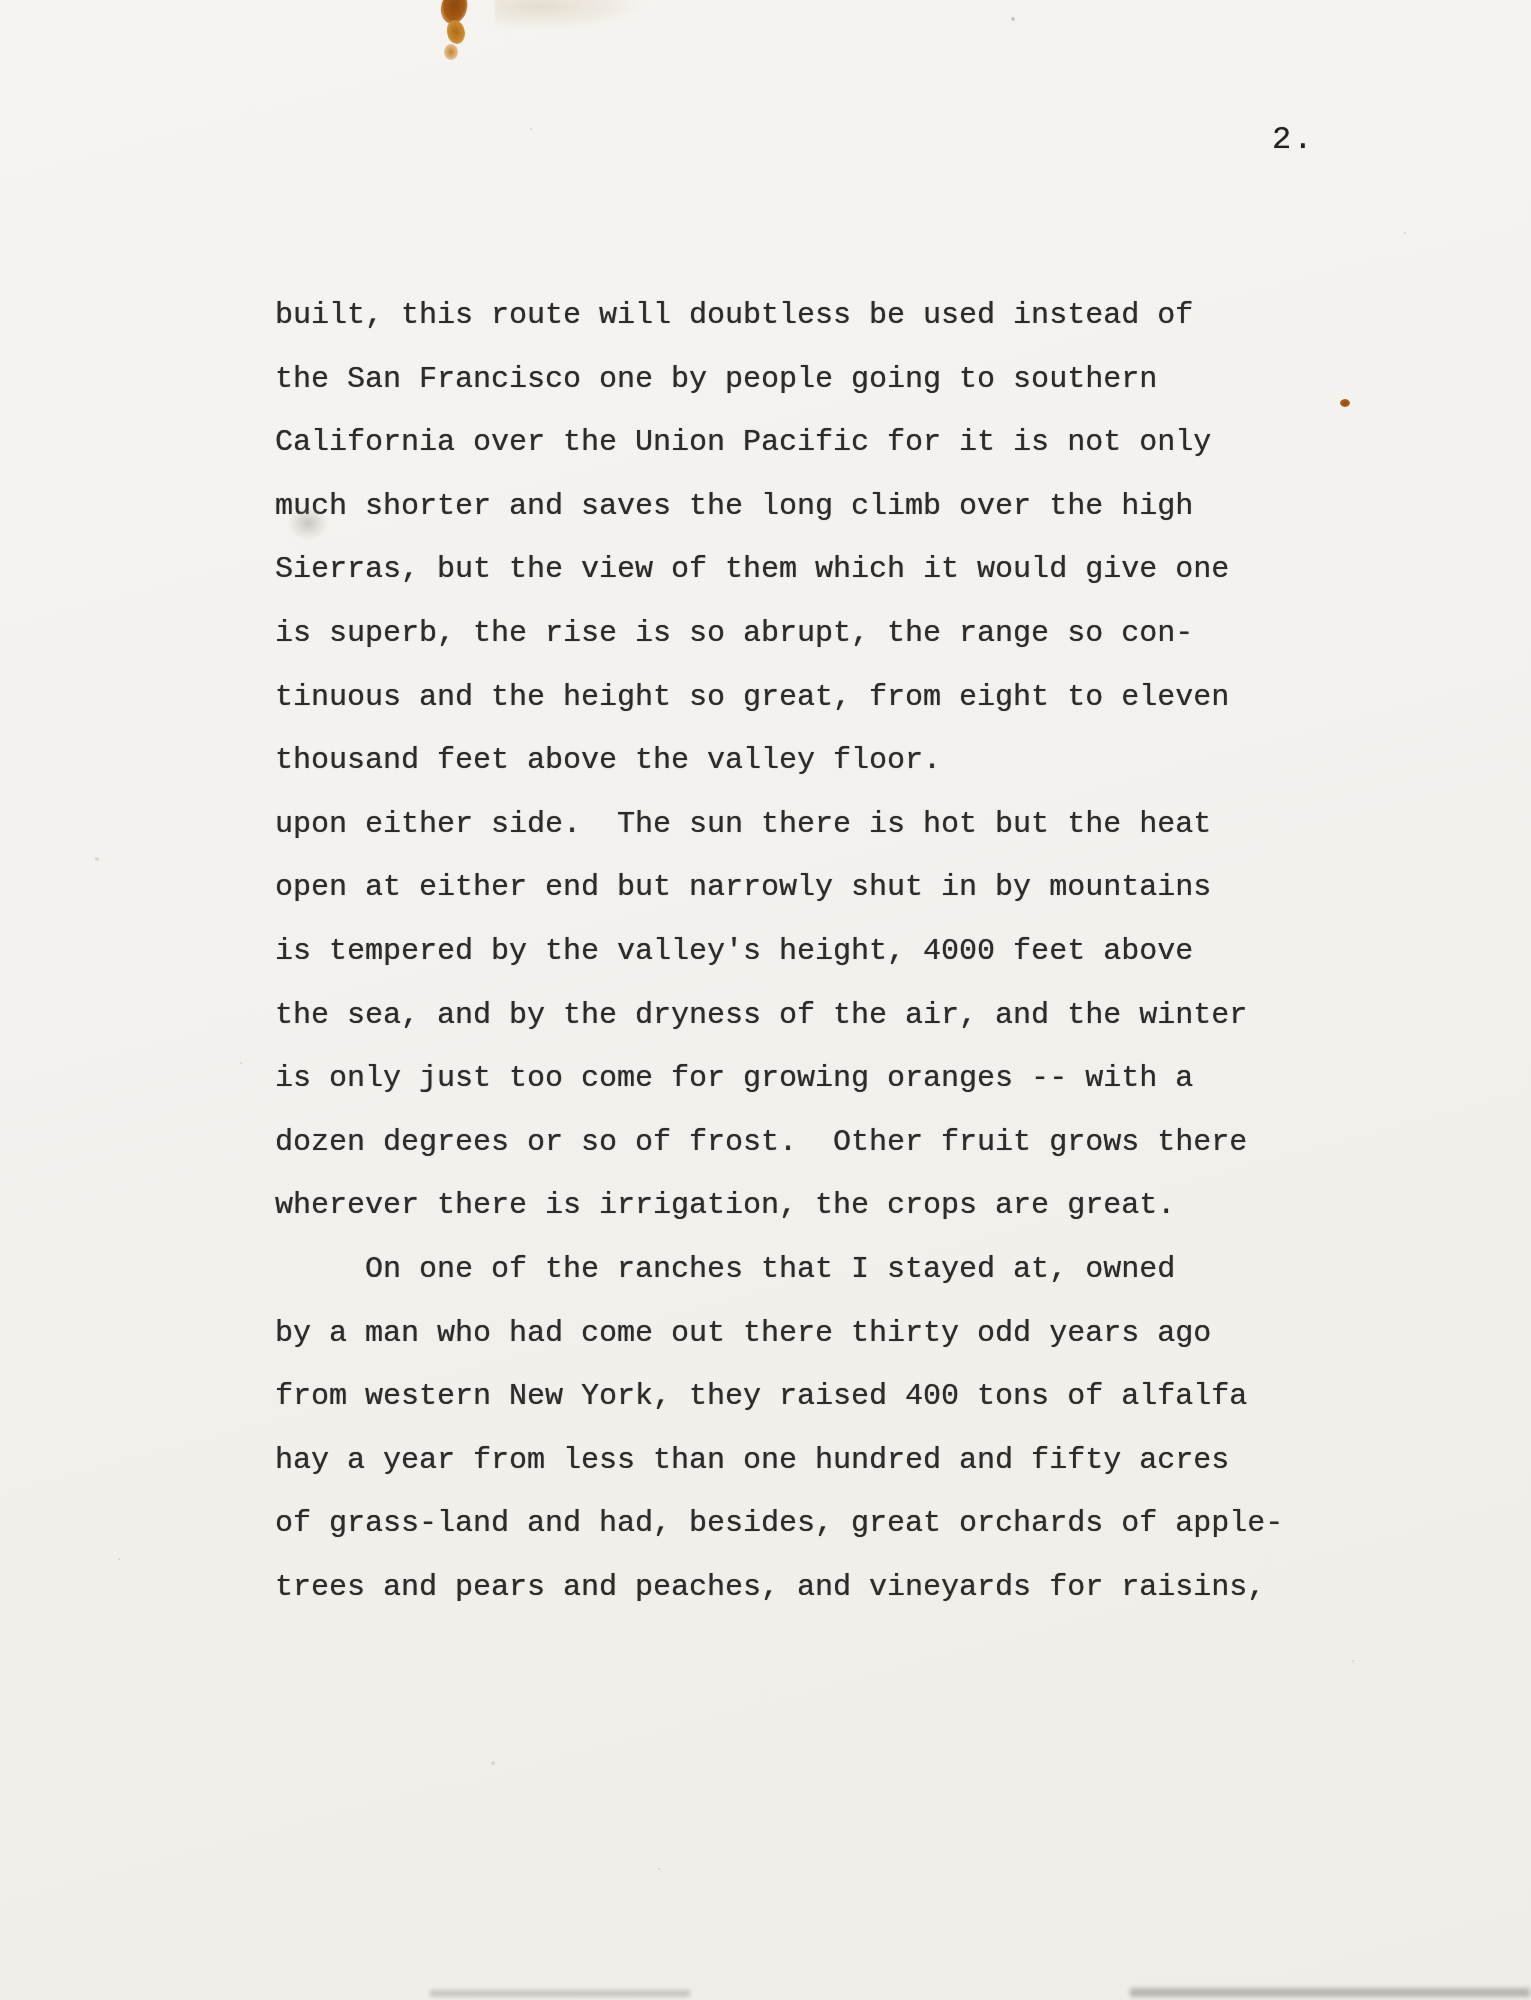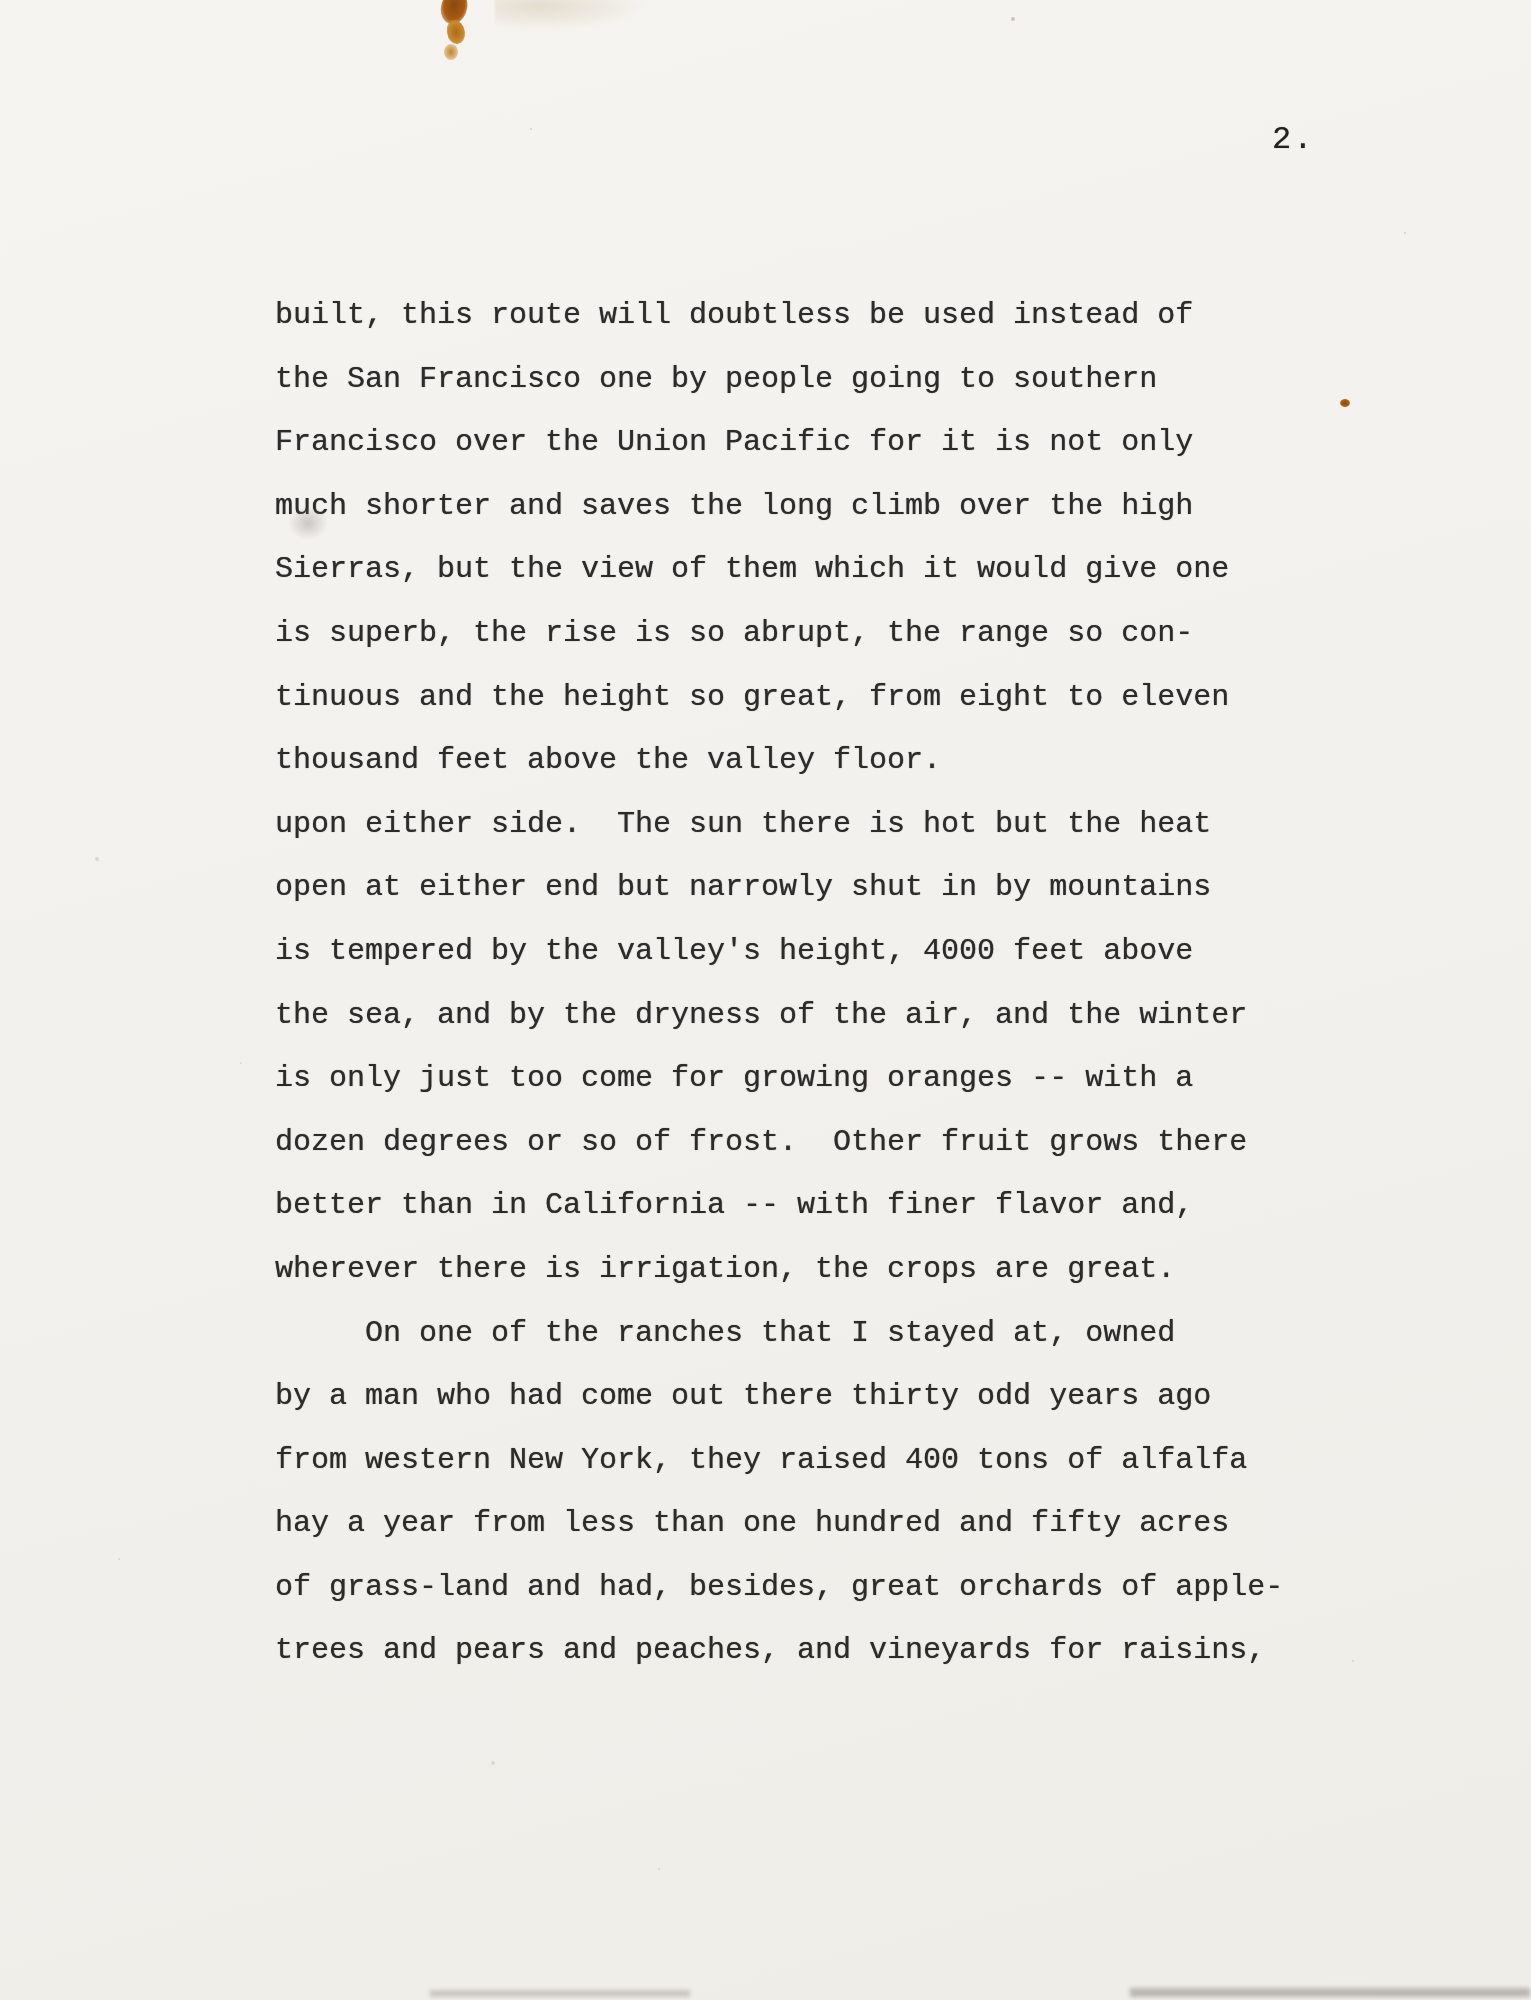--- a/index.html
+++ b/index.html
@@ -101,33 +101,32 @@
 </style>
 </head>
 <body>
 
 <div class="page">
   <div class="page-number">2.</div>
 
   <div class="text-block">
       <div class="line">built, this route will doubtless be used instead of</div>
       <div class="line">the San Francisco one by people going to southern</div>
-      <div class="line">Francisco over the Union Pacific for it is not only</div>
+      <div class="line">California over the Union Pacific for it is not only</div>
       <div class="line">much shorter and saves the long climb over the high</div>
       <div class="line">Sierras, but the view of them which it would give one</div>
       <div class="line">is superb, the rise is so abrupt, the range so con-</div>
       <div class="line">tinuous and the height so great, from eight to eleven</div>
       <div class="line">thousand feet above the valley floor.</div>
       <div class="line">upon either side.  The sun there is hot but the heat</div>
       <div class="line">open at either end but narrowly shut in by mountains</div>
       <div class="line">is tempered by the valley's height, 4000 feet above</div>
       <div class="line">the sea, and by the dryness of the air, and the winter</div>
       <div class="line">is only just too come for growing oranges -- with a</div>
       <div class="line">dozen degrees or so of frost.  Other fruit grows there</div>
-      <div class="line">better than in California -- with finer flavor and,</div>
       <div class="line">wherever there is irrigation, the crops are great.</div>
       <div class="line">     On one of the ranches that I stayed at, owned</div>
       <div class="line">by a man who had come out there thirty odd years ago</div>
       <div class="line">from western New York, they raised 400 tons of alfalfa</div>
       <div class="line">hay a year from less than one hundred and fifty acres</div>
       <div class="line">of grass-land and had, besides, great orchards of apple-</div>
       <div class="line">trees and pears and peaches, and vineyards for raisins,</div>
     </div>
 
   <div class="stain-blob-1"></div>

